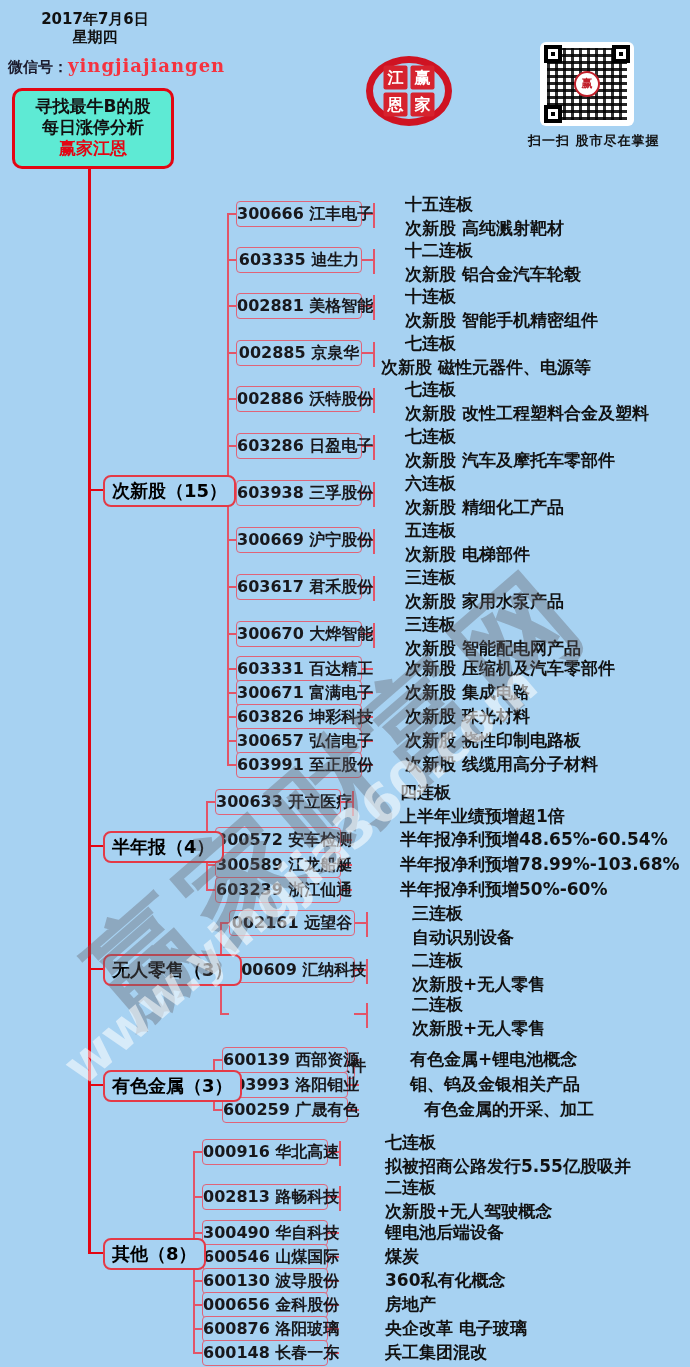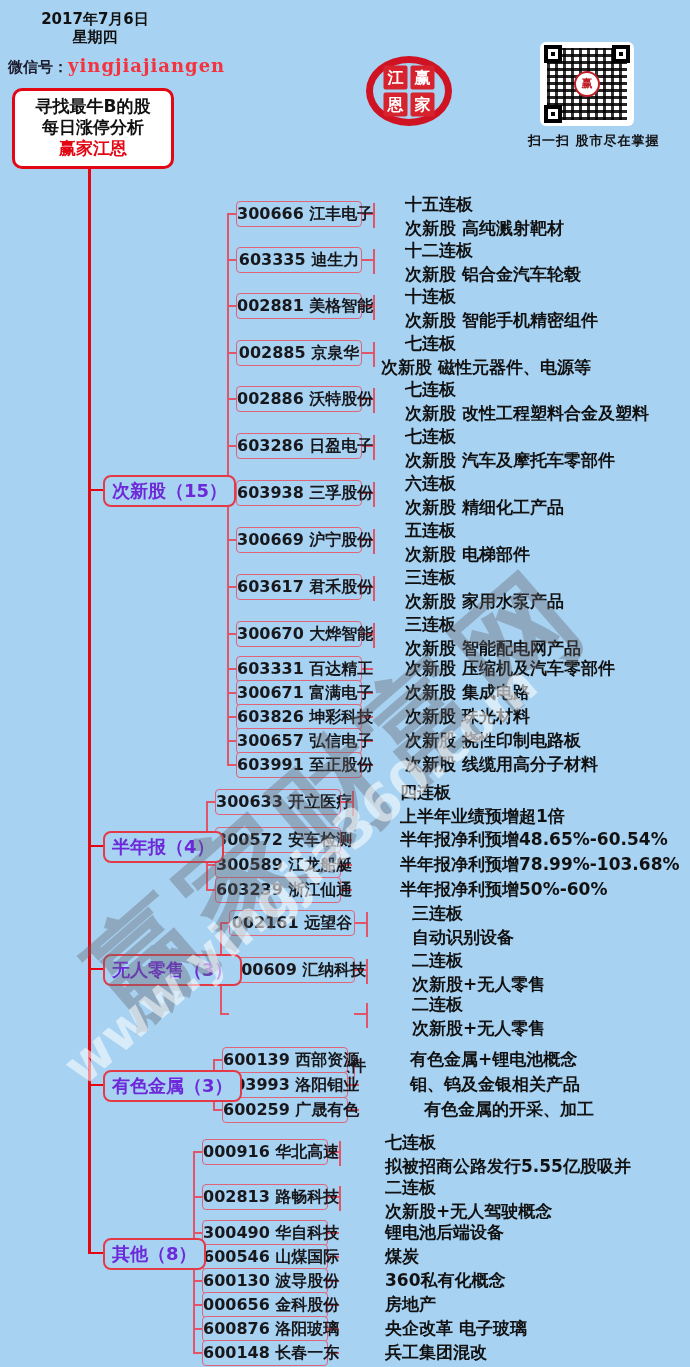--- a/index.html
+++ b/index.html
@@ -7,21 +7,21 @@
   #page{position:relative;width:690px;height:1367px;background:#a7d2f2;overflow:hidden;}
 
   
   .date-block{position:absolute;left:40px;top:10px;width:110px;text-align:center;
     font-size:15px;font-weight:bold;color:#111;line-height:18px;}
   .wechat-line{position:absolute;left:8px;top:55px;white-space:nowrap;}
   .wechat-label{font-size:15px;font-weight:bold;color:#1c1c2e;}
   .wechat-id{font-family:"DejaVu Serif","Liberation Serif",serif;font-size:18px;
     font-weight:bold;color:#f5333f;letter-spacing:1px;}
   .title-box{position:absolute;left:12px;top:88px;width:156px;height:70px;
-    border:3px solid #e30613;border-radius:10px;background:#ffffff;
+    border:3px solid #e30613;border-radius:10px;background:#5eead4;
     text-align:center;padding-top:5px;z-index:6;}
   .title-box .l1,.title-box .l2{font-size:17px;font-weight:bold;color:#111;line-height:21px;}
   .title-box .l3{font-size:17px;font-weight:bold;color:#e30613;line-height:21px;}
 
   
   .logo{position:absolute;left:366px;top:56px;width:86px;height:70px;
     border:7px solid #cf1322;border-radius:50%;box-sizing:border-box;}
   .logo-grid{position:absolute;left:50%;top:50%;transform:translate(-50%,-50%);
     display:grid;grid-template-columns:24px 24px;grid-template-rows:24px 24px;gap:3px;}
   .logo-grid span{background:#d6232e;color:#fff;font-size:16px;font-weight:bold;
@@ -42,21 +42,21 @@
   .qr-seal{position:absolute;left:50%;top:50%;transform:translate(-50%,-50%);
     width:22px;height:22px;border-radius:50%;background:#fff;border:2px solid #c1202b;
     color:#c1202b;font-size:11px;font-weight:bold;text-align:center;line-height:22px;}
   .qr-caption{position:absolute;left:528px;top:132px;width:120px;font-size:13px;
     font-weight:bold;color:#111;letter-spacing:1px;white-space:nowrap;}
 
   
   .hline,.vline{position:absolute;background:#e30613;z-index:1;}
   .lite{background:#e25568;}
   .cat-box{position:absolute;left:103px;background:#a7d2f2;border:2px solid #e43a47;
-    border-radius:8px;padding:2px 7px;font-size:18px;font-weight:bold;color:#6d28d9;
+    border-radius:8px;padding:2px 7px;font-size:18px;font-weight:bold;color:#000000;
     white-space:nowrap;z-index:5;line-height:24px;}
   .stock-box{position:absolute;width:124px;height:24px;border:1px solid #e06478;
     border-radius:4px;background:#a7d2f2;text-align:center;font-size:16px;font-weight:bold;
     color:#18181c;line-height:24px;white-space:nowrap;z-index:4;}
   .ann{position:absolute;font-size:17px;font-weight:bold;color:#111;white-space:nowrap;
     line-height:22px;z-index:4;}
 
   
   .wm{position:absolute;pointer-events:none;z-index:50;white-space:nowrap;text-align:center;}
   .wm-cn{left:-15px;top:720px;width:700px;font-size:116px;font-weight:bold;

